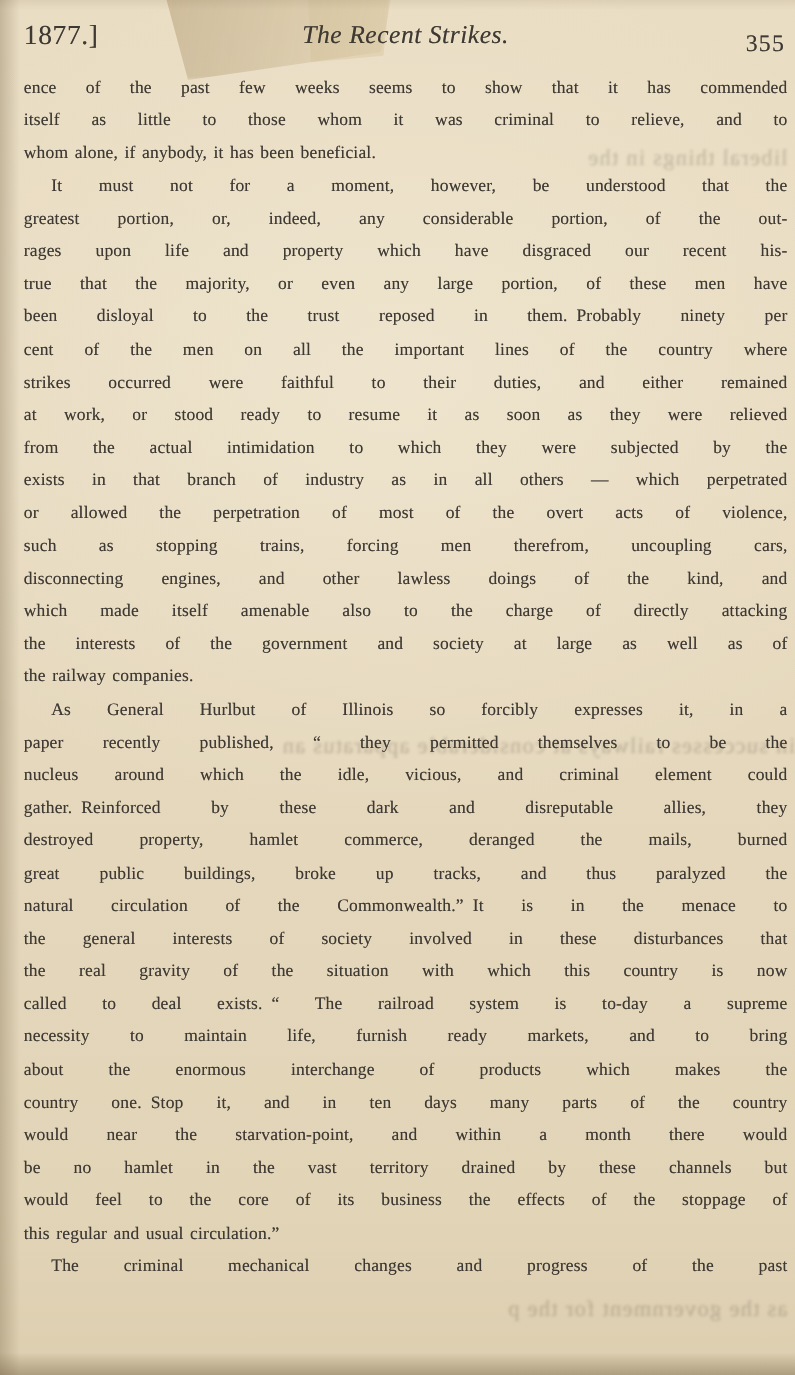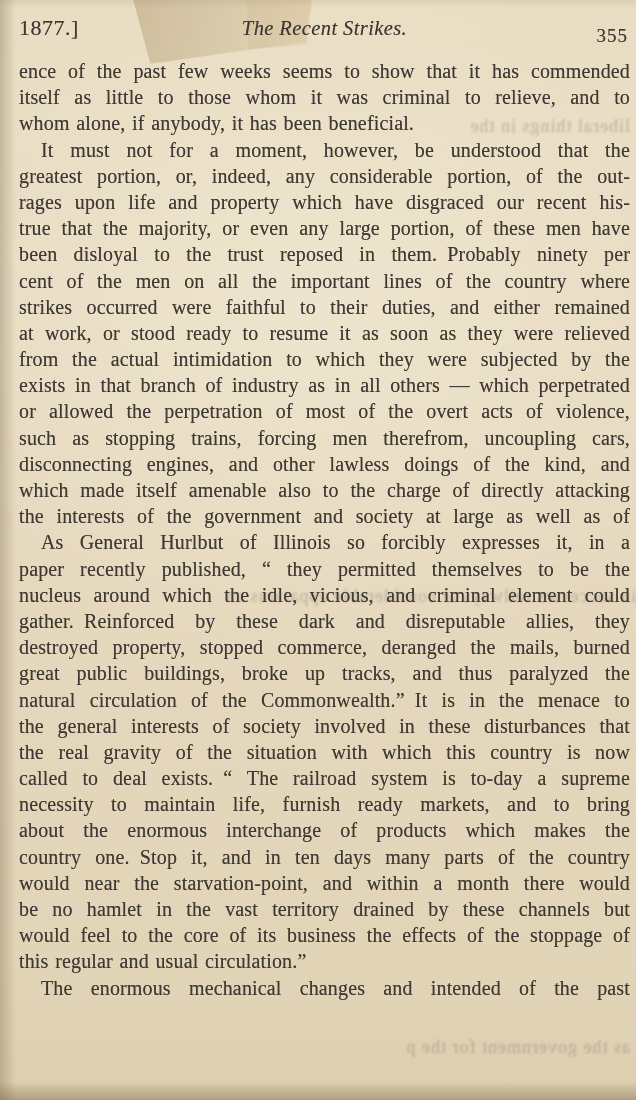--- a/index.html
+++ b/index.html
@@ -90,21 +90,21 @@
     font-size: 19px;
     letter-spacing: 1px;
   }
 
   
   .body-text {
     position: absolute;
     left: 19px;
     right: 26px;
     top: 58px;
-    font-size: 20px;
+    font-size: 14px;
     line-height: 26.2px;
     word-spacing: 1.5px;
     letter-spacing: 0.15px;
   }
   .line {
     text-align: justify;
     text-align-last: justify;
     height: 26.2px;
     overflow: visible;
     white-space: nowrap;
@@ -148,38 +148,39 @@
       <div class="line">cent of the men on all the important lines of the country where</div>
       <div class="line">strikes occurred were faithful to their duties, and either remained</div>
       <div class="line">at work, or stood ready to resume it as soon as they were relieved</div>
       <div class="line">from the actual intimidation to which they were subjected by the</div>
       <div class="line">exists in that branch of industry as in all others — which perpetrated</div>
       <div class="line">or allowed the perpetration of most of the overt acts of violence,</div>
       <div class="line">such as stopping trains, forcing men therefrom, uncoupling cars,</div>
       <div class="line">disconnecting engines, and other lawless doings of the kind, and</div>
       <div class="line">which made itself amenable also to the charge of directly attacking</div>
       <div class="line">the interests of the government and society at large as well as of</div>
+      <div class="line last">the railway companies.</div>
       <div class="line indent">As General Hurlbut of Illinois so forcibly expresses it, in a</div>
       <div class="line">paper recently published, “ they permitted themselves to be the</div>
       <div class="line">nucleus around which the idle, vicious, and criminal element could</div>
       <div class="line">gather. Reinforced by these dark and disreputable allies, they</div>
-      <div class="line">destroyed property, stopped commerce, deranged the mails, burned</div>
+      <div class="line">destroyed property, hamlet commerce, deranged the mails, burned</div>
       <div class="line">great public buildings, broke up tracks, and thus paralyzed the</div>
       <div class="line">natural circulation of the Commonwealth.” It is in the menace to</div>
       <div class="line">the general interests of society involved in these disturbances that</div>
       <div class="line">the real gravity of the situation with which this country is now</div>
       <div class="line">called to deal exists. “ The railroad system is to-day a supreme</div>
       <div class="line">necessity to maintain life, furnish ready markets, and to bring</div>
       <div class="line">about the enormous interchange of products which makes the</div>
       <div class="line">country one. Stop it, and in ten days many parts of the country</div>
       <div class="line">would near the starvation-point, and within a month there would</div>
       <div class="line">be no hamlet in the vast territory drained by these channels but</div>
       <div class="line">would feel to the core of its business the effects of the stoppage of</div>
       <div class="line last">this regular and usual circulation.”</div>
-      <div class="line indent">The enormous mechanical changes and intended of the past</div>
+      <div class="line indent">The criminal mechanical changes and progress of the past</div>
     </div>
 
   <div class="edge-left"></div>
   <div class="edge-right"></div>
   <div class="edge-bottom"></div>
   <div class="edge-top"></div>
 
 </div>
 
 </body></html>

